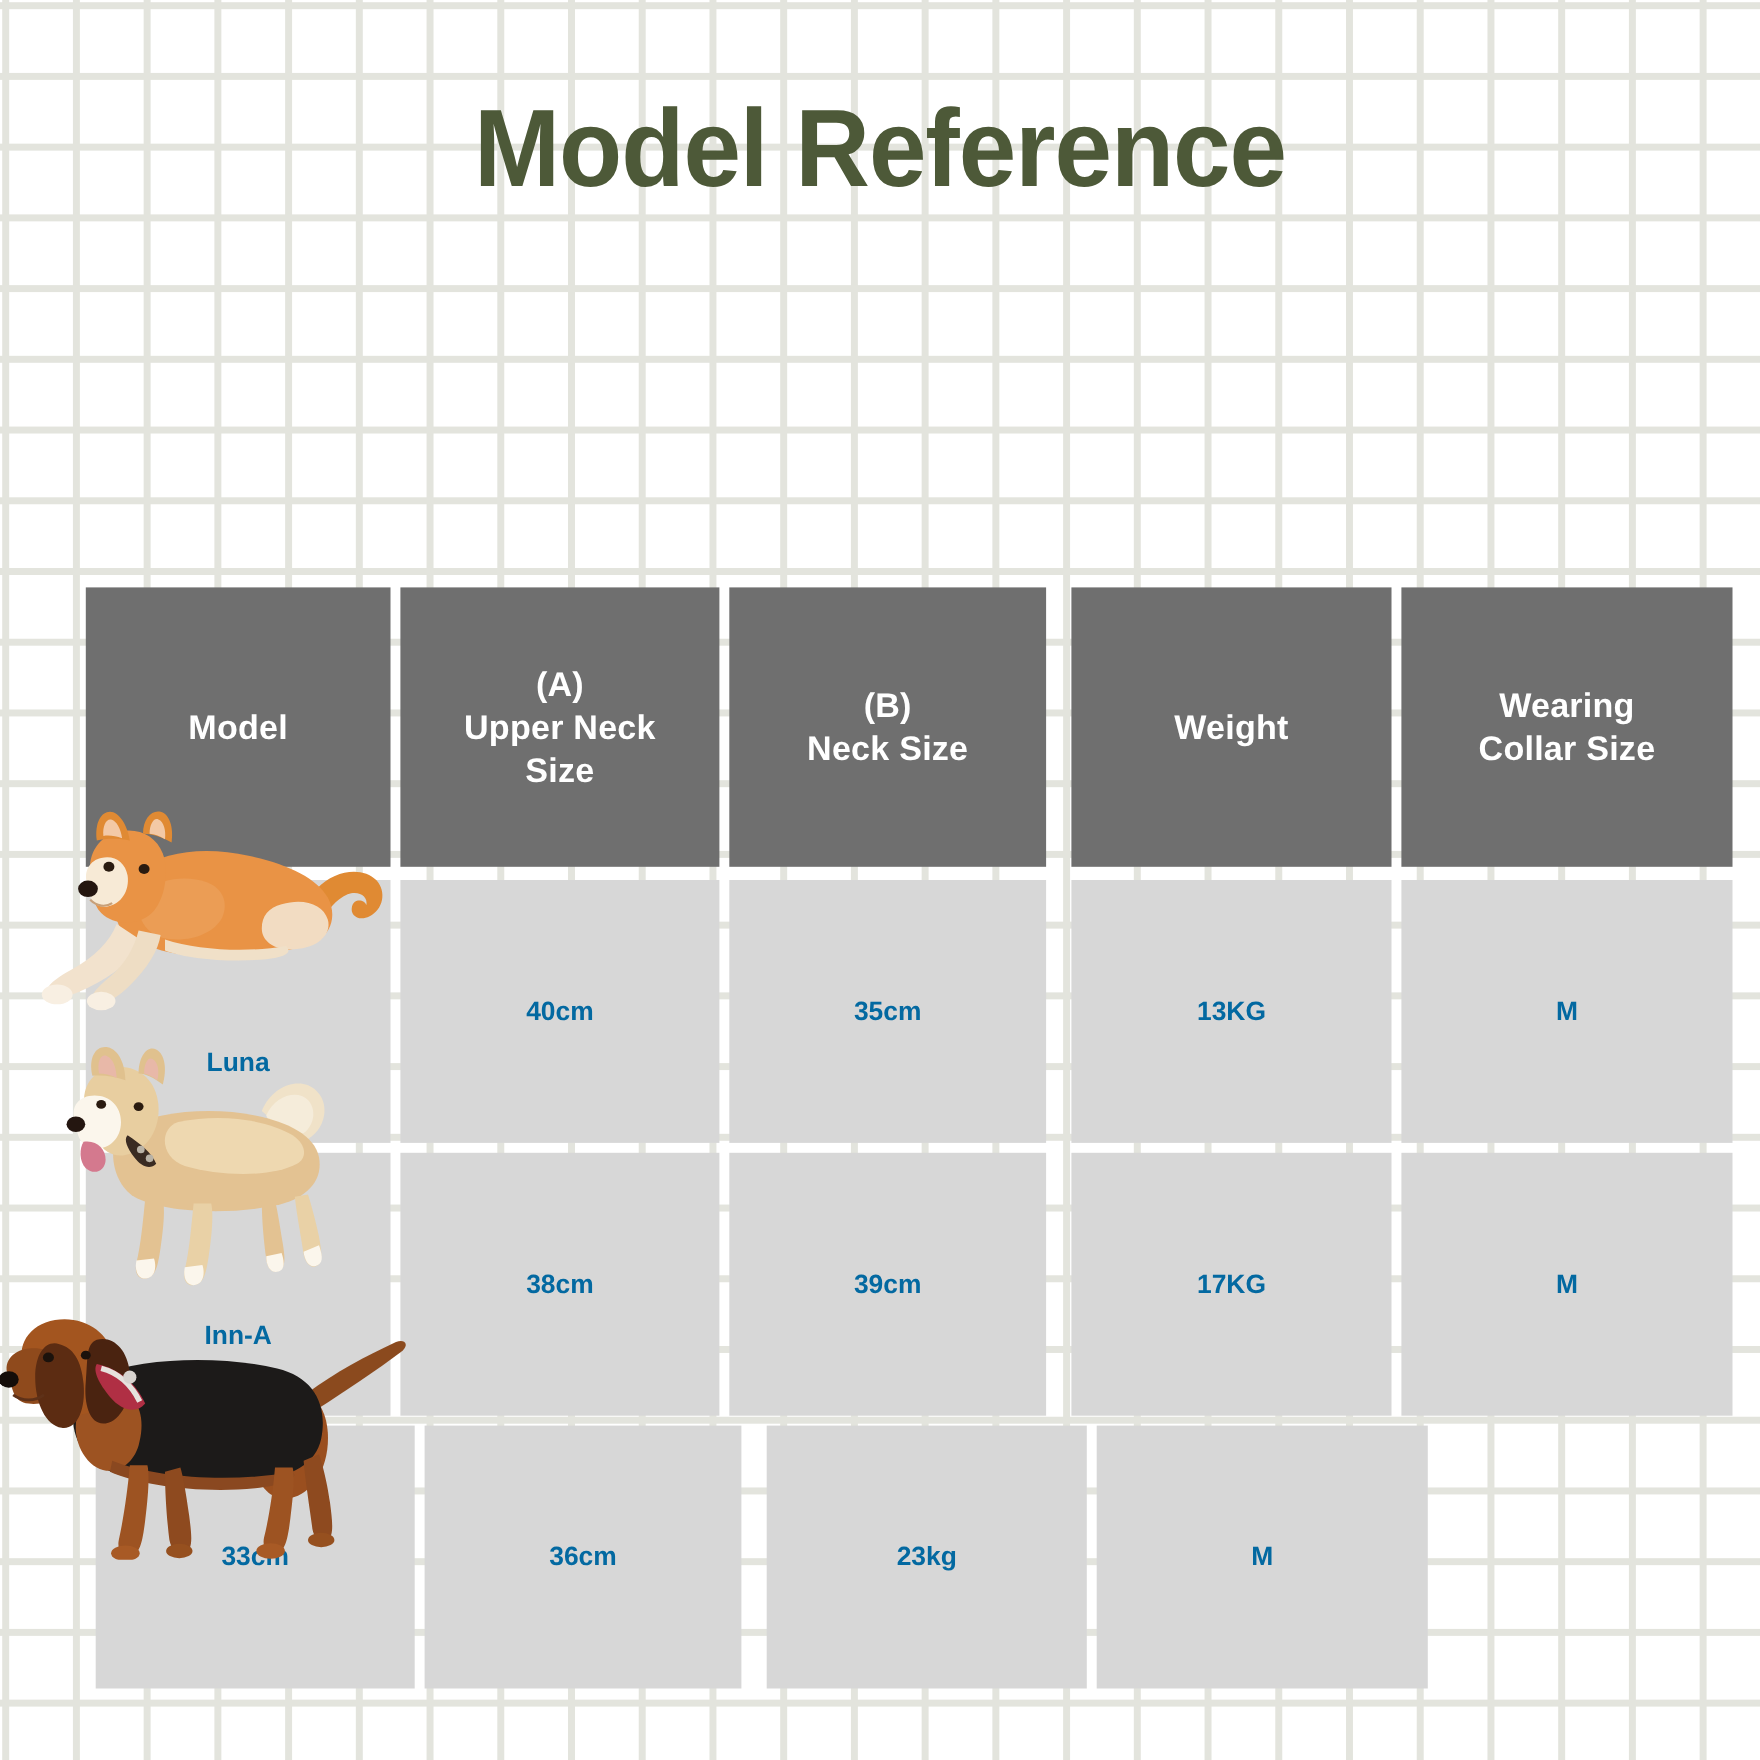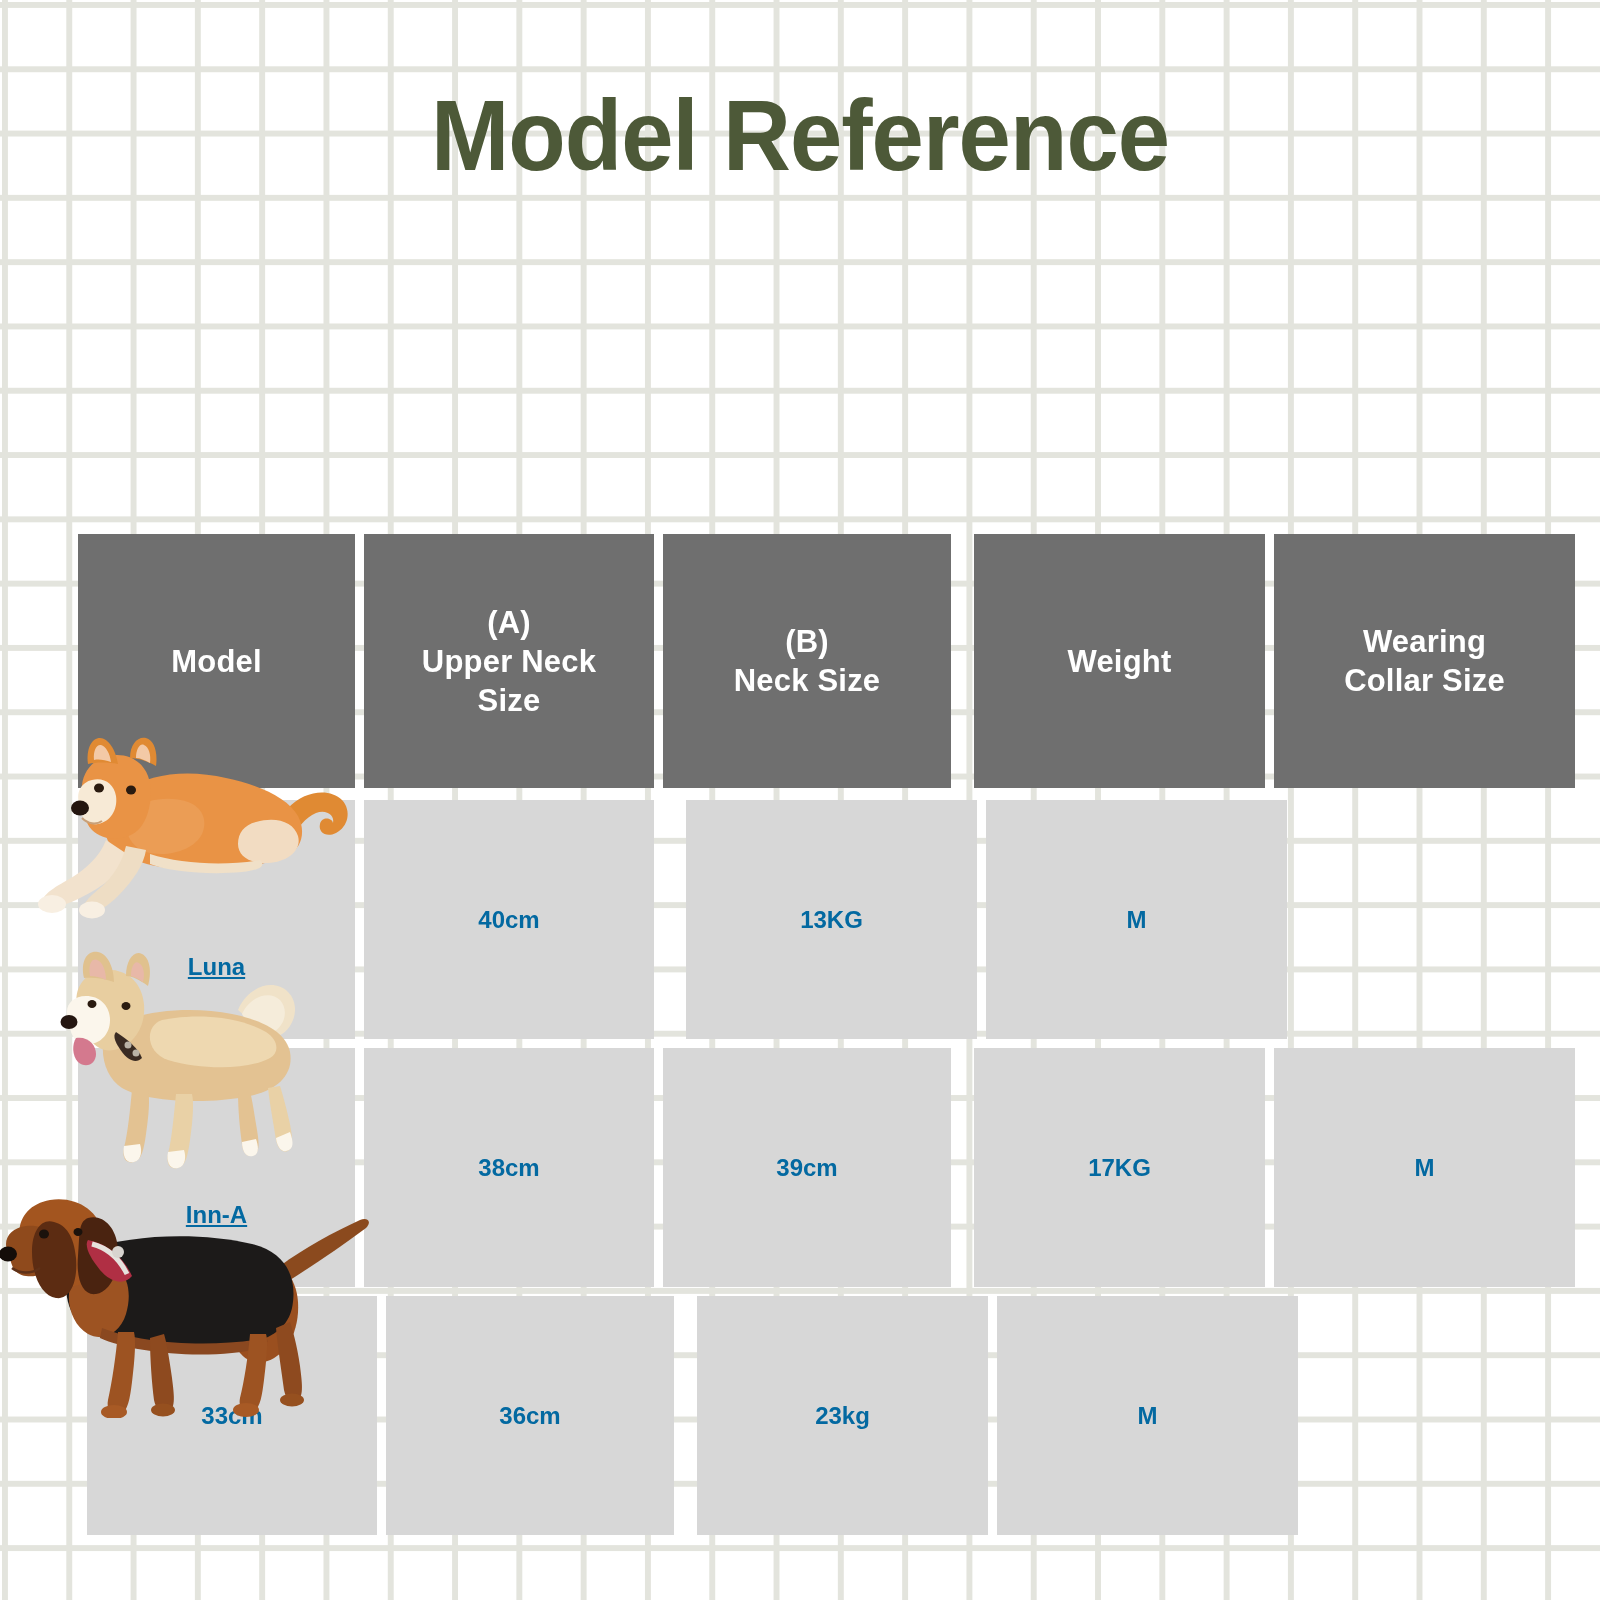--- a/index.html
+++ b/index.html
@@ -108,21 +108,21 @@
   }
 
   
   .c1 { flex: 0 0 277px; }
   .c2 { flex: 0 0 290px; }
   .c3 { flex: 0 0 288px; }
   .c4 { flex: 0 0 291px; margin-left: 14px; }
   .c5 { flex: 0 0 301px; }
 
   
-  .modelcell { align-items: flex-end; padding-bottom: 58px; text-decoration: underline; }
+  .modelcell { align-items: flex-end; padding-bottom: 58px; }
   .modelcell .mlabel { position: relative; z-index: 3; }
 
   
   .dogholder {
     position: absolute;
     pointer-events: none;
     z-index: 2;
   }
   #dog-luna   { left: 30px;  top: 730px;  width: 330px; height: 190px; }
   #dog-inna   { left: 42px;  top: 948px;  width: 290px; height: 230px; }
@@ -173,20 +173,21 @@
 
     <div class="bodywrap">
 
       <div class="brow">
         <div class="bcell c1 modelcell">
           <span class="mlabel">Luna</span>
         </div>
         <div class="gap"></div>
         <div class="bcell c2">40cm</div>
         <div class="gap"></div>
+        <div class="bcell c3">35cm</div>
         <div class="gap"></div>
         <div class="bcell c4">13KG</div>
         <div class="gap"></div>
         <div class="bcell c5">M</div>
       </div>
       <div class="rowgap"></div>
 
       <div class="brow">
         <div class="bcell c1 modelcell">
           <span class="mlabel">Inn-A</span>

